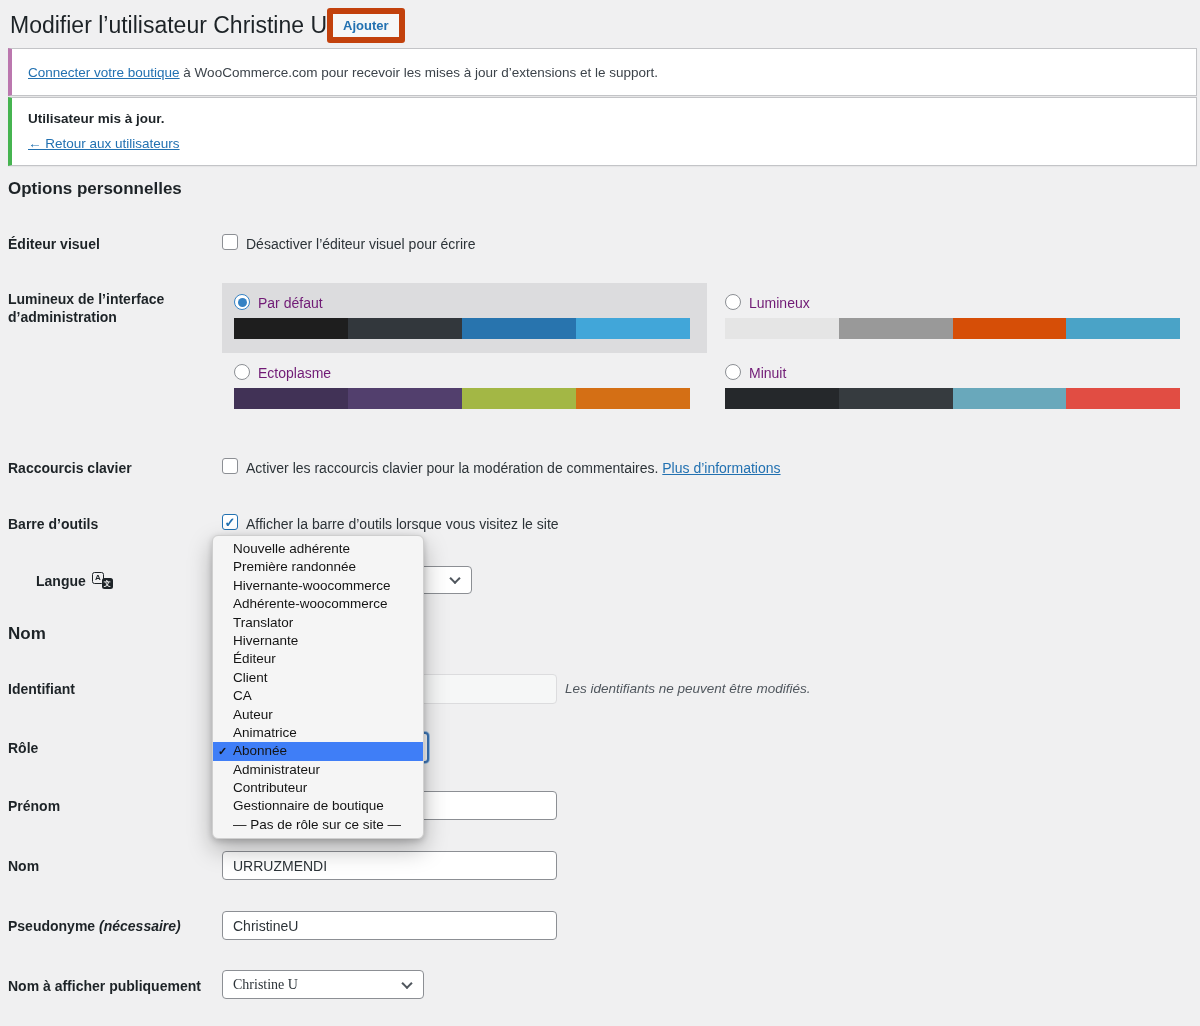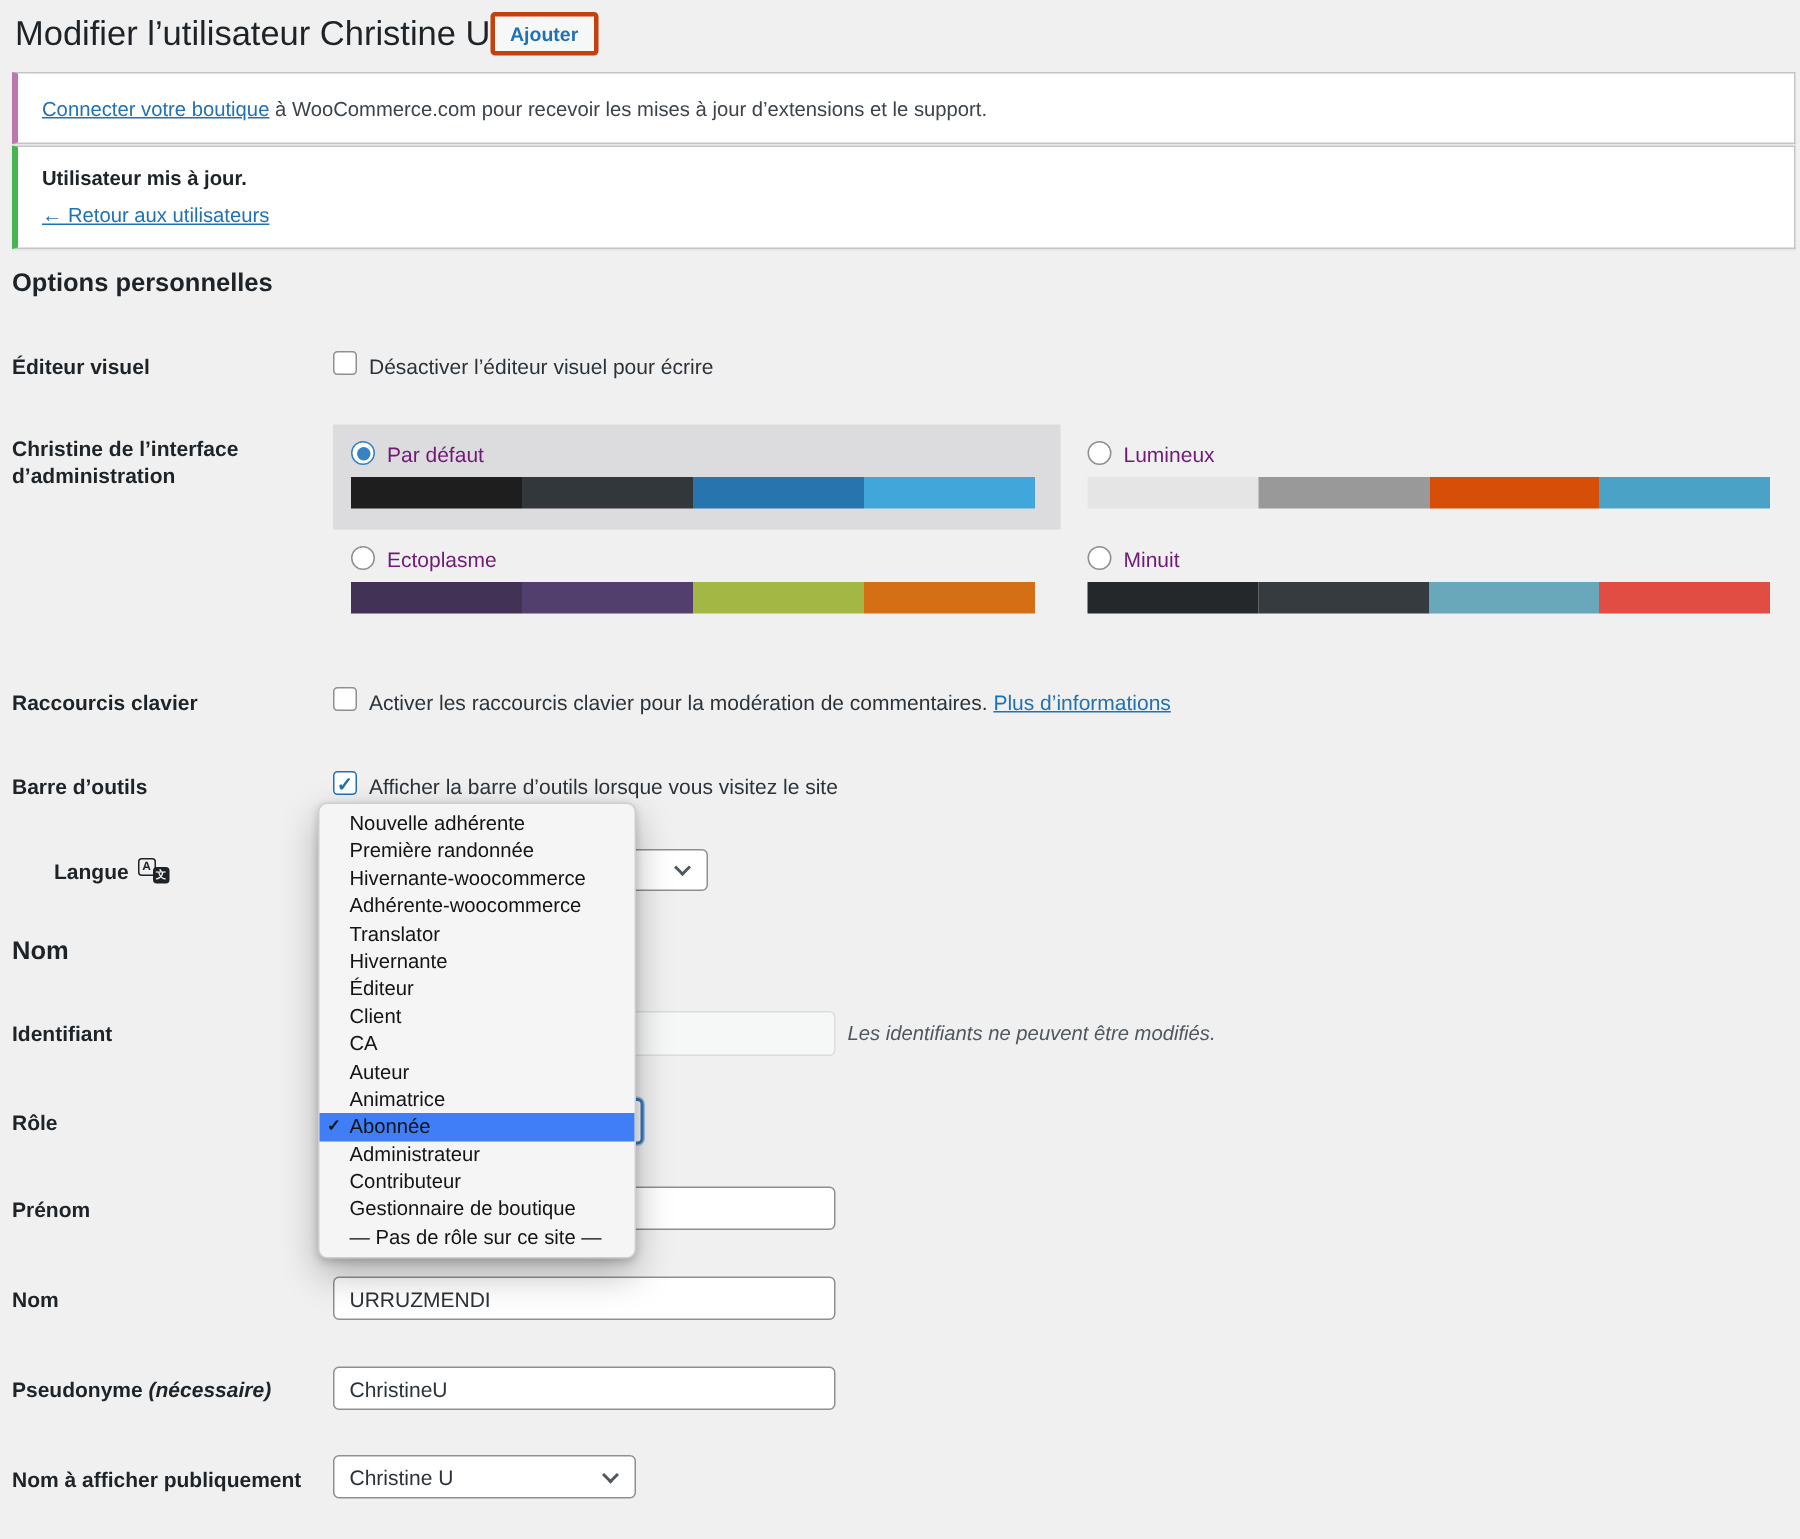--- a/index.html
+++ b/index.html
@@ -11,21 +11,21 @@
     color:#1d2327;
     overflow:hidden;
   }
   .abs { position:absolute; }
 
   
   .title-row { left:10px; top:8px; display:flex; align-items:center; }
   .page-title { font-size:23px; font-weight:400; color:#1d2327; }
   .add-btn {
     font-size:13px; font-weight:600; color:#2271b1; background:#f6f7f7;
-    border:3px solid #c2410c; border-radius:3px; padding:4px 10px; cursor:pointer;
+    border:6px solid #c2410c; border-radius:3px; padding:4px 10px; cursor:pointer;
   }
 
   
   .notice {
     left:8px; width:1189px; background:#fff;
     border:1px solid #c3c4c7; border-left-width:4px;
     box-shadow:0 1px 1px rgba(0,0,0,.04);
     font-size:13.5px; color:#3c434a;
   }
   .notice-woo { top:48px; height:48px; display:flex; align-items:center; padding-left:16px; }
@@ -66,21 +66,21 @@
     background:#fff; border:1px solid #8c8f94; border-radius:4px;
     font-size:14px; color:#2c3338; padding:0 10px;
     font-family:"Liberation Sans", sans-serif;
   }
   .input:disabled, .input.disabled { background:#f6f7f7; border-color:#dcdcde; color:#8c8f94; }
   .note { font-style:italic; font-size:13.5px; color:#50575e; }
 
   .selectbox {
     background:#fff; border:1px solid #8c8f94; border-radius:4px;
     display:flex; align-items:center; padding:0 30px 0 10px;
-    font-size:14px; color:#2c3338; cursor:pointer; position:absolute;
+    font-size:14px; color:#2c3338; cursor:pointer; position:absolute;font-family:Liberation Serif, serif;
   }
   .chevron {
     position:absolute; right:12px; top:50%;
     width:8px; height:8px; border-right:2px solid #50575e; border-bottom:2px solid #50575e;
     transform:translateY(-70%) rotate(45deg);
   }
   .role-select { border:2px solid #3c76b8; box-shadow:0 0 0 1px #9ec2e6; z-index:5; }
   .lang-select { z-index:4; }
 
   
@@ -130,21 +130,21 @@
   <span class="link back">← Retour aux utilisateurs</span>
 </div>
 
 <h2 class="abs section-h" style="top:179px;">Options personnelles</h2>
 
 <div class="abs flabel" style="top:235px;">Éditeur visuel</div>
 <span class="abs cb" style="left:222px; top:234px;"></span>
 <span class="abs ftext" style="left:246px; top:235px;">Désactiver l’éditeur visuel pour écrire</span>
 
 <div class="abs flabel" style="top:290px;">
-  <div>Christine de l’interface</div>
+  <div>Lumineux de l’interface</div>
   <div>d’administration</div>
 </div>
 
 <div class="abs selected-box" style="left: 222px; top: 283px; width: 485px; height: 70px; background-color: rgb(220, 220, 222);"></div>
 
 <span class="abs radio on" style="left:234px; top:294px;">
     <span class="dot"></span>
   </span>
 <span class="abs scheme-label" style="left:258px; top:295px;">Par défaut</span>
 <div class="abs swatch" style="left:234px; top:318px; width:456px;">

